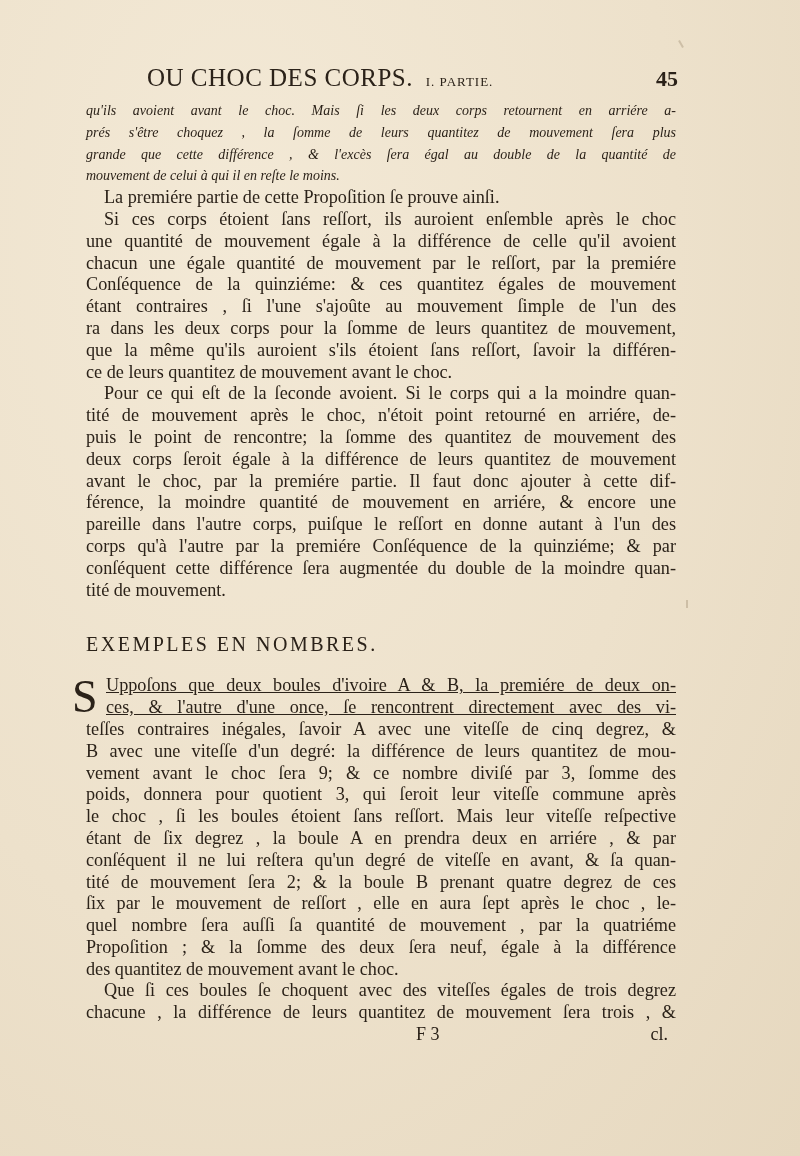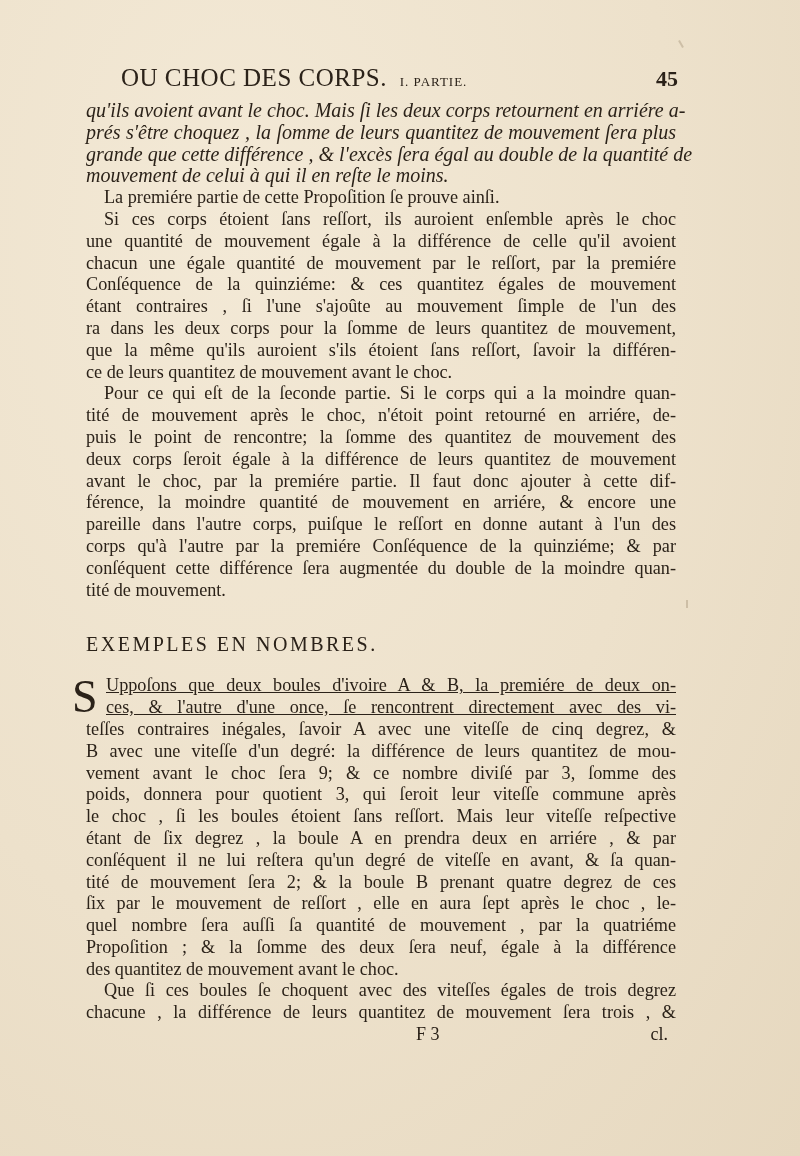--- a/index.html
+++ b/index.html
@@ -6,27 +6,27 @@
   body {
     width:800px; height:1156px; overflow:hidden;
     background:#efe4d0;
     background-image: radial-gradient(ellipse at 30% 20%, #f3e9d6 0%, #ede1cb 55%, #e6d8bf 100%);
     font-family: "Liberation Serif", "DejaVu Serif", serif;
     color:#2b2219;
     position:relative;
   }
   .page { position:absolute; left:86px; top:60px; width:590px; }
   .header { position:relative; height:40px; }
-  .running-head { position:absolute; left:35px; top:4px; font-size:25px; letter-spacing:0.5px;text-align:center; }
+  .running-head { position:absolute; left:61px; top:4px; font-size:25px; letter-spacing:0.5px;text-align:center; }
   .running-head .part { font-size:13px; letter-spacing:1px; margin-left:6px; }
   .page-num { position:absolute; right:-2px; top:6px; font-size:22px; font-weight:bold; }
   .line { height:21.8px; line-height:21.8px; font-size:18.2px; white-space:nowrap; text-align:justify; text-align-last:justify; }
   .line.last { text-align-last:left; }
   .line.indent { padding-left:18px; }
-  .italic { font-style:italic; font-size:20px;font-family:Liberation Serif, serif; }
+  .italic { font-style:italic; font-size:14px;font-family:Liberation Serif, serif; }
   .section-title { height:50px; line-height:50px; font-size:20px; letter-spacing:2.5px; margin-top:18px; margin-bottom:6px; }
   .dropcap-wrap { position:relative; }
   .dropcap { position:absolute; left:-14px; top:2px; font-size:46px; line-height:40px; }
   .dc-line { padding-left:20px;text-decoration:underline; }
   .footer { position:relative; height:24px; font-size:18px; }
   .signature { position:absolute; left:330px; top:0;text-align:center; }
   .catchword { position:absolute; right:8px; top:0; }
   .mark { position:absolute; width:2px; height:8px; background:#b9a890; opacity:0.6; }
 </style>
 </head>
@@ -51,21 +51,21 @@
   <div>
     <div class="line indent last">La premiére partie de cette Propoſition ſe prouve ainſi.</div>
     <div class="line indent">Si ces corps étoient ſans reſſort, ils auroient enſemble après le choc</div>
     <div class="line">une quantité de mouvement égale à la différence de celle qu'il avoient</div>
     <div class="line">chacun une égale quantité de mouvement par le reſſort, par la premiére</div>
     <div class="line">Conſéquence de la quinziéme: &amp; ces quantitez égales de mouvement</div>
     <div class="line">étant contraires , ſi l'une s'ajoûte au mouvement ſimple de l'un des</div>
     <div class="line">ra dans les deux corps pour la ſomme de leurs quantitez de mouvement,</div>
     <div class="line">que la même qu'ils auroient s'ils étoient ſans reſſort, ſavoir la différen-</div>
     <div class="line last">ce de leurs quantitez de mouvement avant le choc.</div>
-    <div class="line indent">Pour ce qui eſt de la ſeconde partie. Si le corps qui a la moindre quan-</div>
+    <div class="line indent">Pour ce qui eſt de la ſeconde avoient. Si le corps qui a la moindre quan-</div>
     <div class="line">tité de mouvement après le choc, n'étoit point retourné en arriére, de-</div>
     <div class="line">puis le point de rencontre; la ſomme des quantitez de mouvement des</div>
     <div class="line">deux corps ſeroit égale à la différence de leurs quantitez de mouvement</div>
     <div class="line">avant le choc, par la premiére partie.  Il faut donc ajouter à cette dif-</div>
     <div class="line">férence, la moindre quantité de mouvement en arriére, &amp; encore une</div>
     <div class="line">pareille dans l'autre corps, puiſque le reſſort en donne autant à l'un des</div>
     <div class="line">corps qu'à l'autre par la premiére Conſéquence de la quinziéme; &amp; par</div>
     <div class="line">conſéquent cette différence ſera augmentée du double de la moindre quan-</div>
     <div class="line last">tité de mouvement.</div>
   </div>

